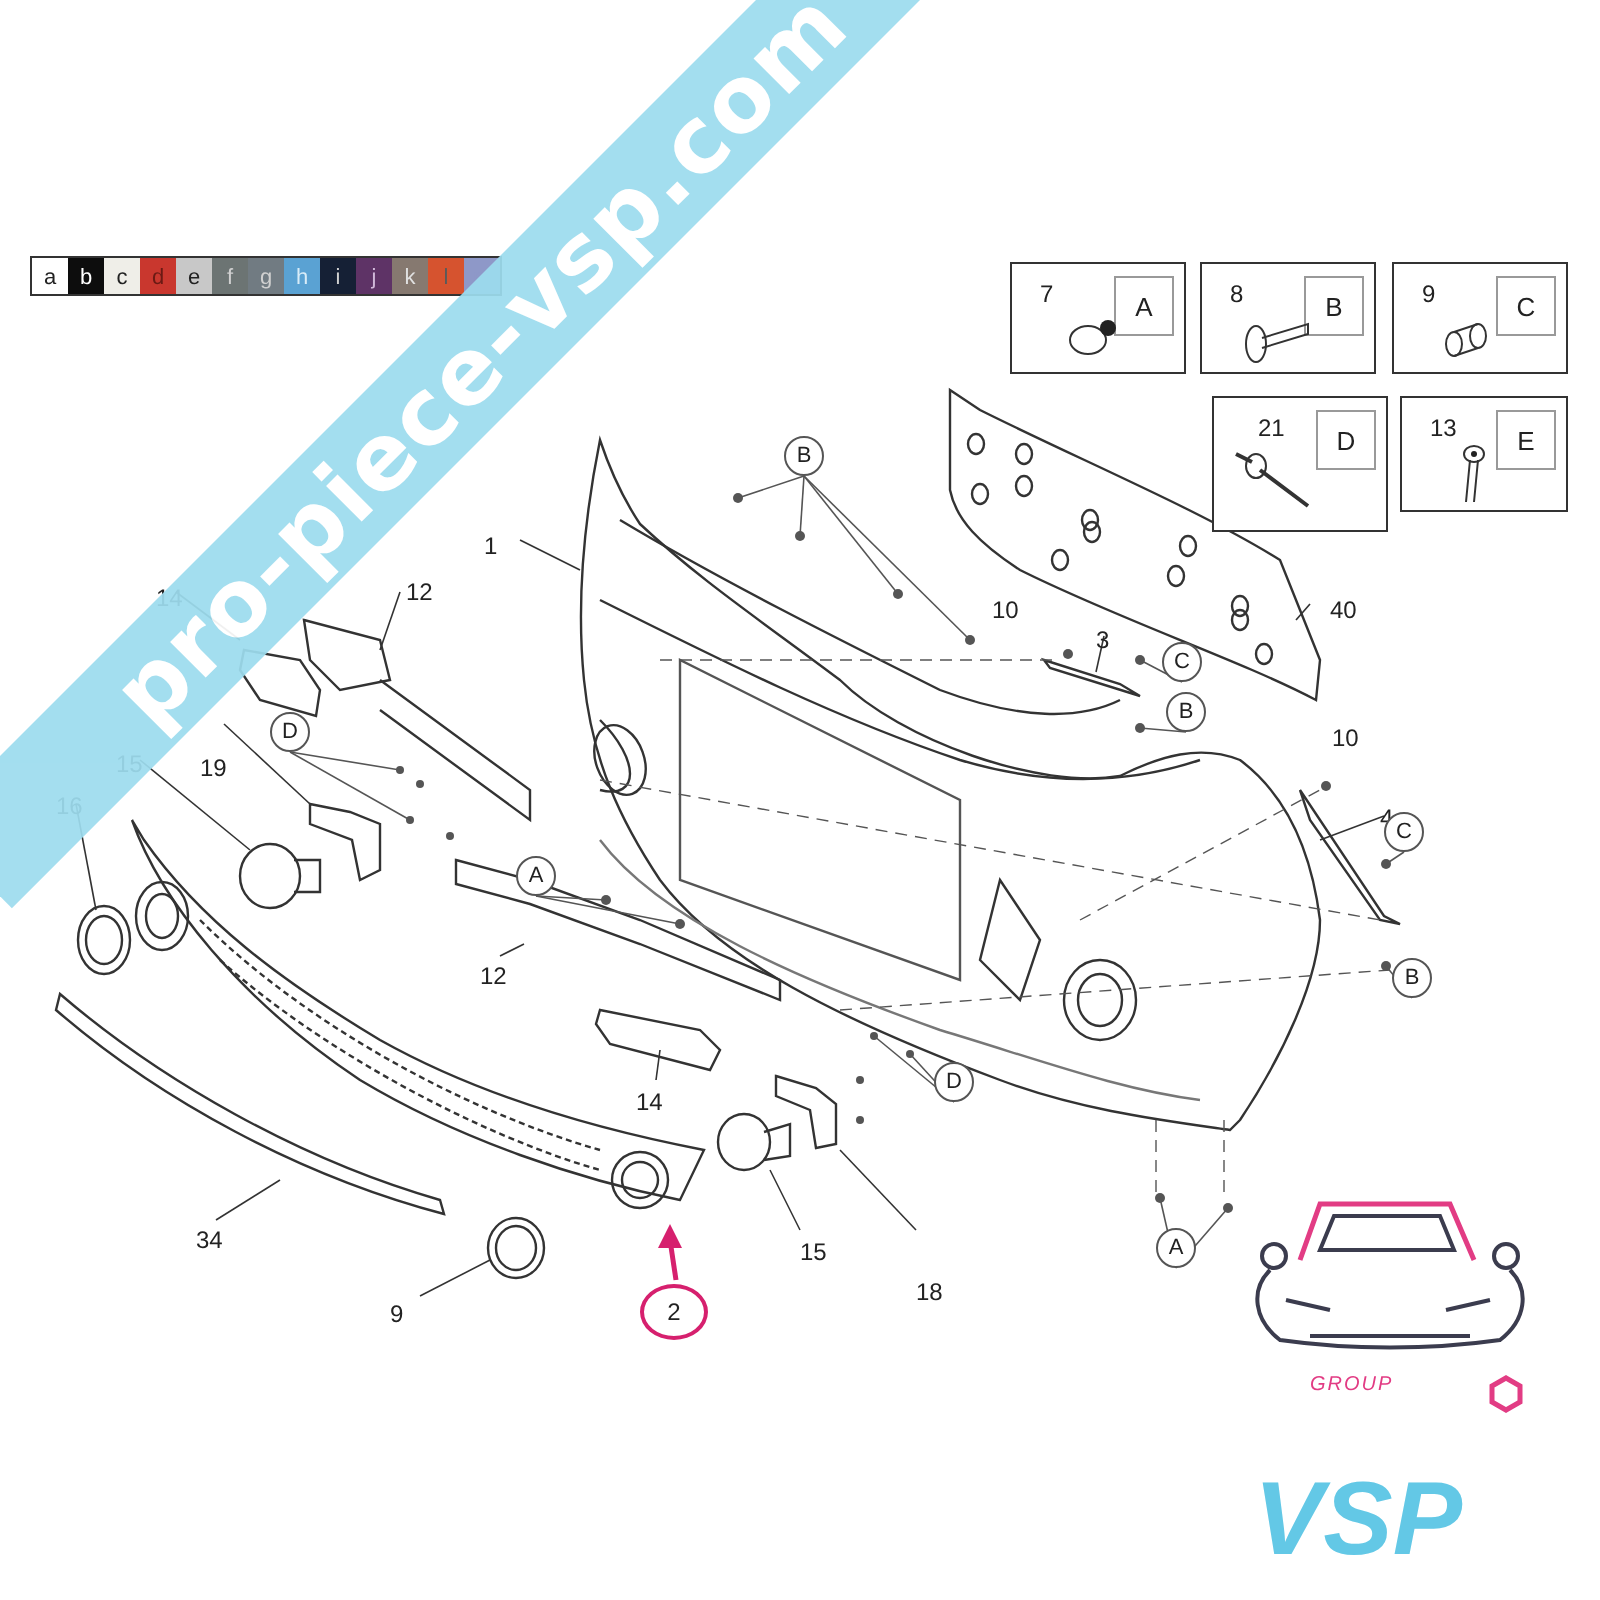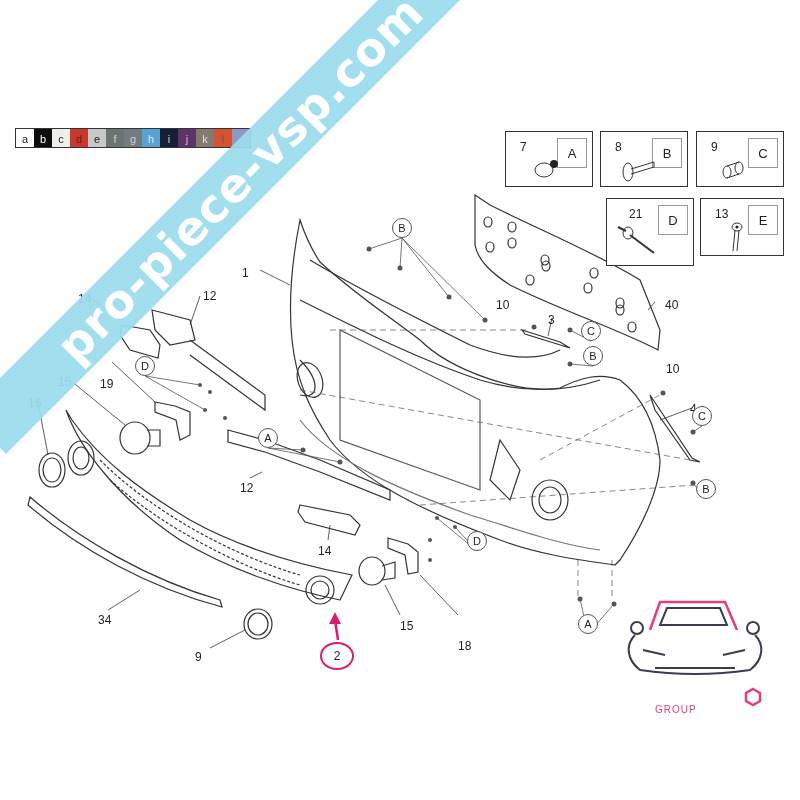--- a/index.html
+++ b/index.html
@@ -10,21 +10,21 @@
   .legend-box { position:absolute; border:1.5px solid #333; background:#fff; box-sizing:border-box; }
   .legend-box .letter { position:absolute; right:5px; top:6px; width:28px; height:28px; border:1px solid #999; font-size:13px; display:flex; align-items:center; justify-content:center; color:#222; }
   .legend-box .num { position:absolute; left:14px; top:8px; font-size:12px; color:#222; }
   .lbl { position:absolute; font-size:12px; color:#222; }
   .circ { position:absolute; width:20px; height:20px; border:1px solid #555; border-radius:50%; font-size:11px; display:flex; align-items:center; justify-content:center; background:#fff; color:#222; box-sizing:border-box; }
   .banner { position:absolute; left:-120px; top:150px; width:720px; height:58px; background:#9ddcee; transform:rotate(-45deg); transform-origin:center; opacity:0.93; display:flex; align-items:center; justify-content:center; }
   .banner span { color:#fff; font-size:46px; font-weight:bold; letter-spacing:1px; font-family:"DejaVu Sans", sans-serif; }
   .copyright { position:absolute; left:170px; top:478px; font-size:50px; color:#e6e6e6; letter-spacing:4px; font-family:"Liberation Sans", sans-serif; }
   .red-callout { position:absolute; left:320px; top:642px; width:34px; height:28px; border:2.5px solid #d6206e; border-radius:50%; color:#222; font-size:12px; display:flex; align-items:center; justify-content:center; box-sizing:border-box; }
   .logo { position:absolute; left:615px; top:590px; width:160px; height:180px; }
-  .logo .group { position:absolute; left:40px; top:114px; font-size:10px; color:#e23c84; letter-spacing:1px; }
+  .logo .group { position:absolute; left:40px; top:97px; font-size:10px; color:#e23c84; font-style:italic; letter-spacing:1px; }
   .logo .pro { position:absolute; left:10px; top:98px; font-size:56px; font-weight:bold; font-style:italic; color:#3b3c4e; }
   .logo .vsp { position:absolute; left:12px; top:140px; font-size:52px; font-weight:bold; font-style:italic; color:#63c8e6; }
 </style>
 </head>
 <body>
 
 <div id="stage">
 
   <div class="swatches" id="swatches">
       <div class="sw" style="background: rgb(255, 255, 255); color: rgb(34, 34, 34);">a</div>
@@ -275,14 +275,15 @@
       <path d="M52,18 L105,18 L112,35 L45,35 Z" fill="none" stroke="#3b3c4e" stroke-width="2"></path>
       <path d="M20,45 C10,55 12,70 25,80 C60,85 100,85 135,80 C148,70 150,55 140,45" fill="none" stroke="#3b3c4e" stroke-width="2"></path>
       <path d="M28,60 L50,65 M130,60 L108,65 M40,78 L120,78" stroke="#3b3c4e" stroke-width="2" fill="none"></path>
       <circle cx="22" cy="38" r="6" fill="none" stroke="#3b3c4e" stroke-width="2"></circle>
       <circle cx="138" cy="38" r="6" fill="none" stroke="#3b3c4e" stroke-width="2"></circle>
     </svg>
     <span class="group">GROUP</span>
     <svg width="20" height="20" style="position:absolute;left:128px;top:97px">
         <polygon points="10,2 17,6 17,14 10,18 3,14 3,6" fill="none" stroke="#e23c84" stroke-width="2.5"></polygon>
       </svg>
+    <span class="vsp">VSP</span>
   </div>
 </div>
 
 </body></html>

